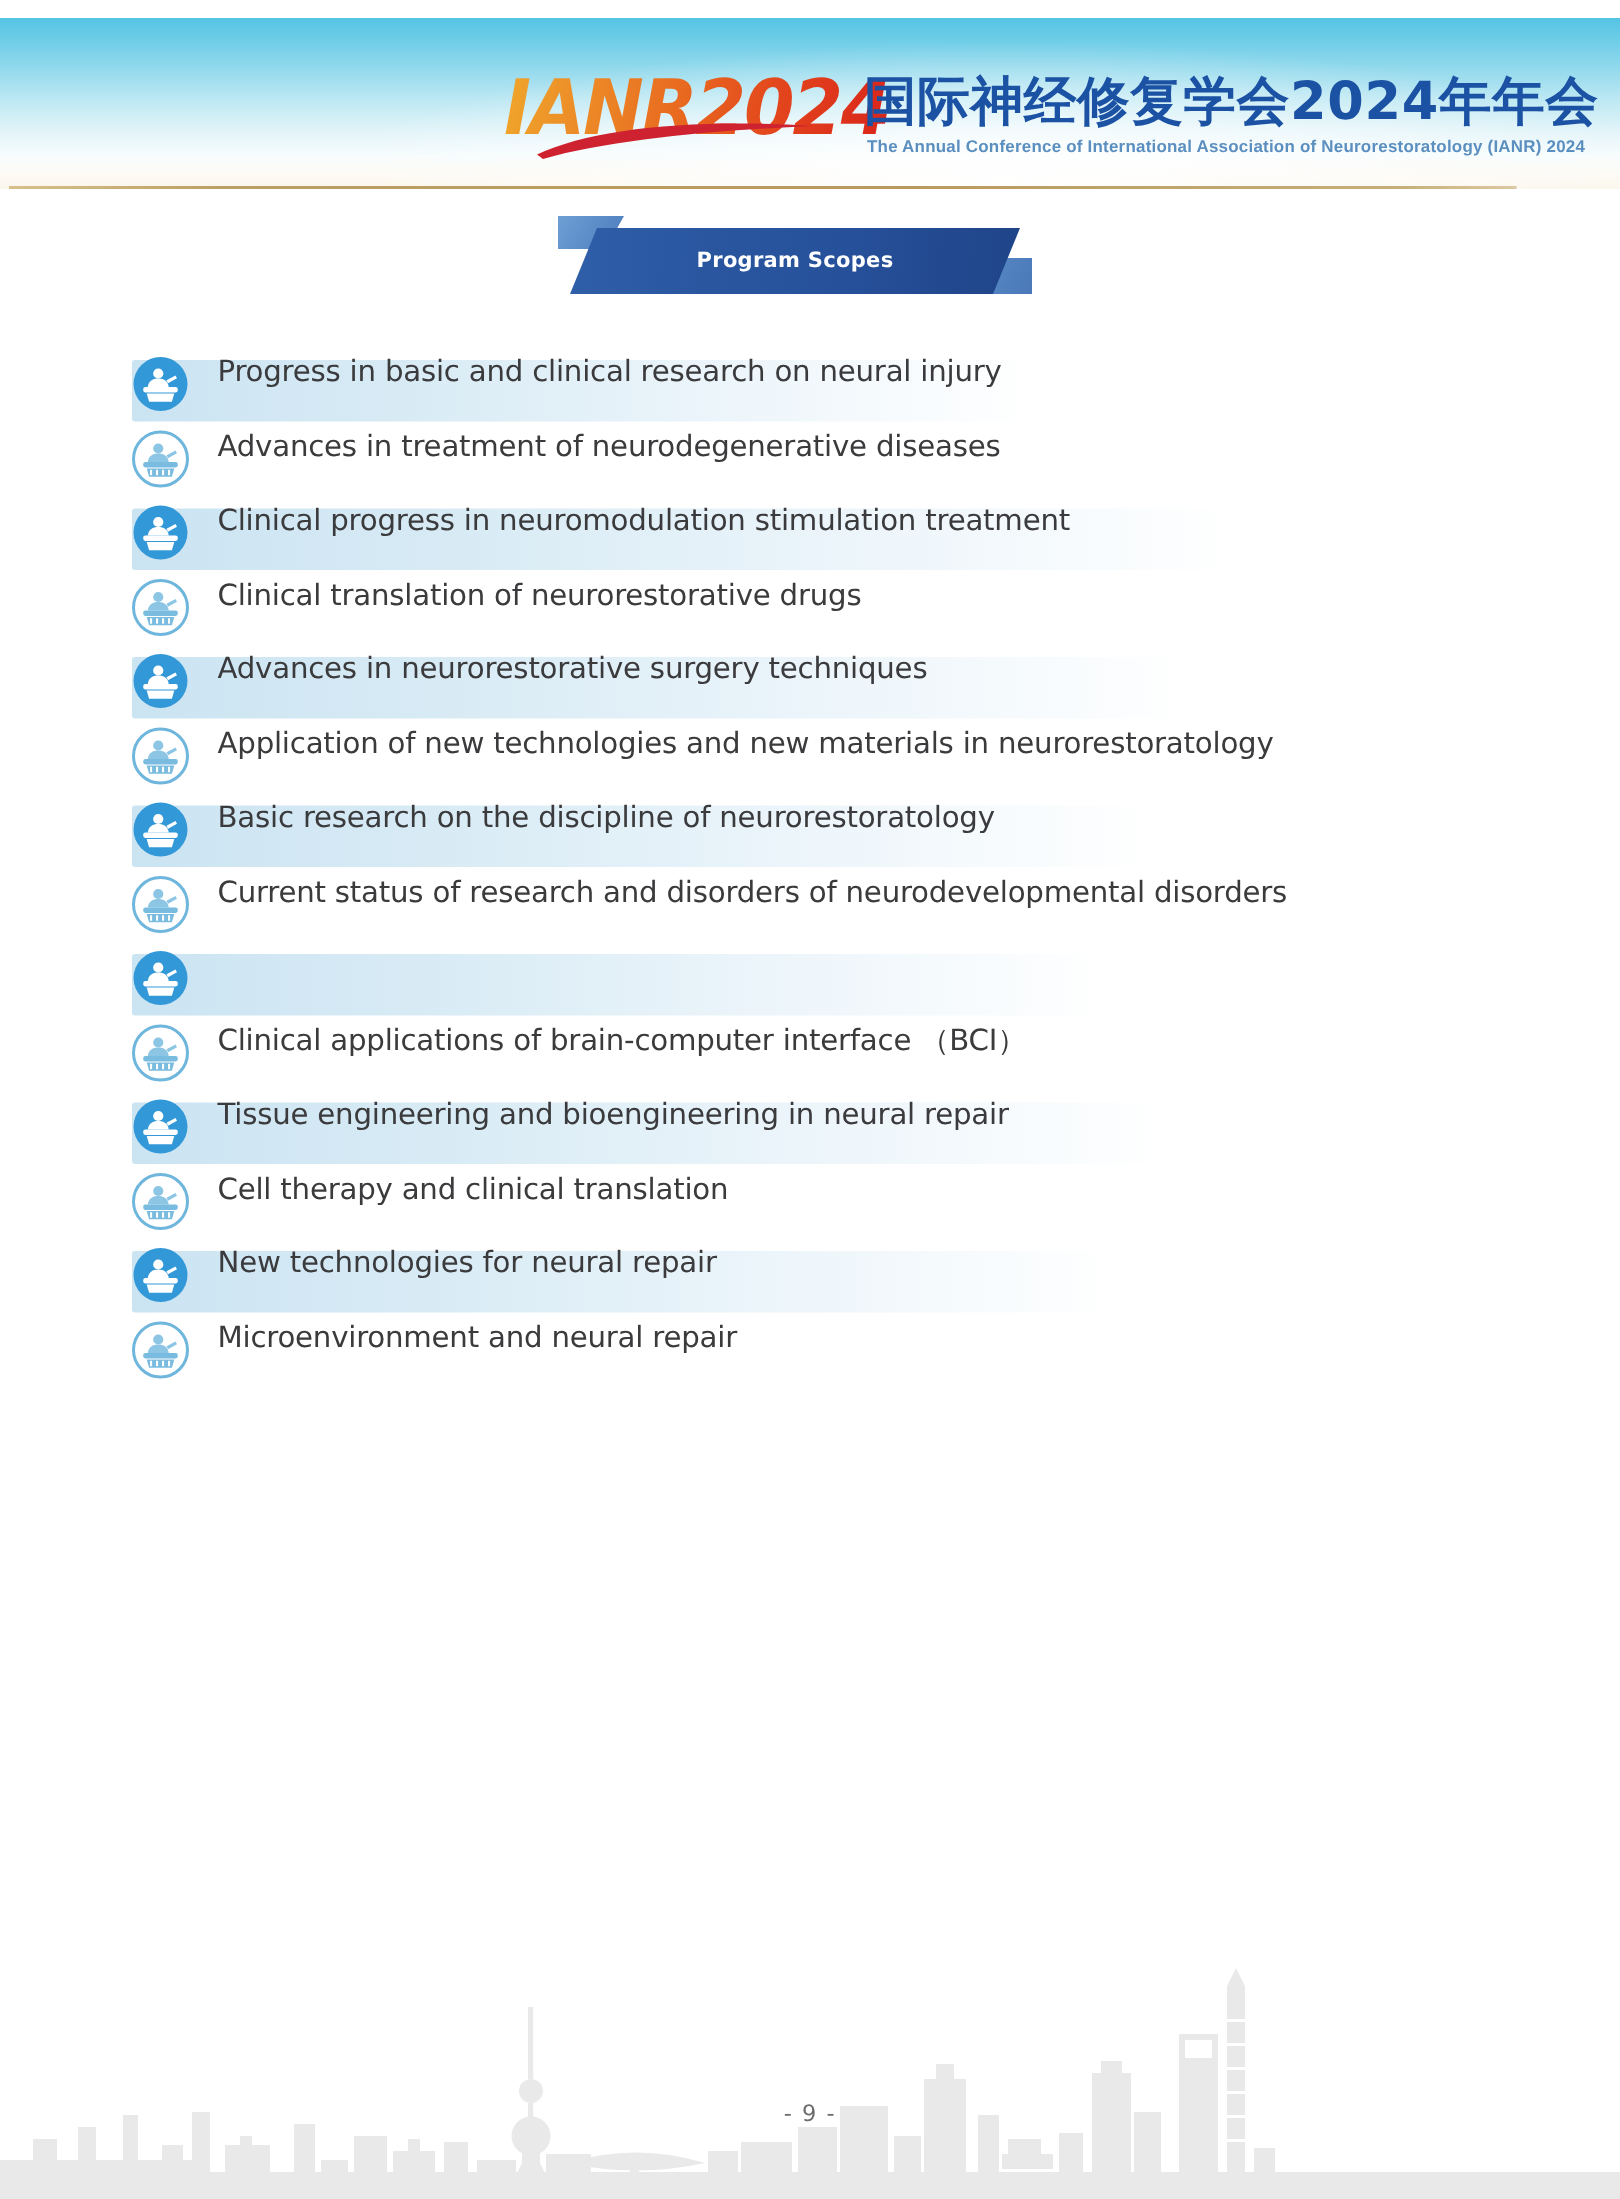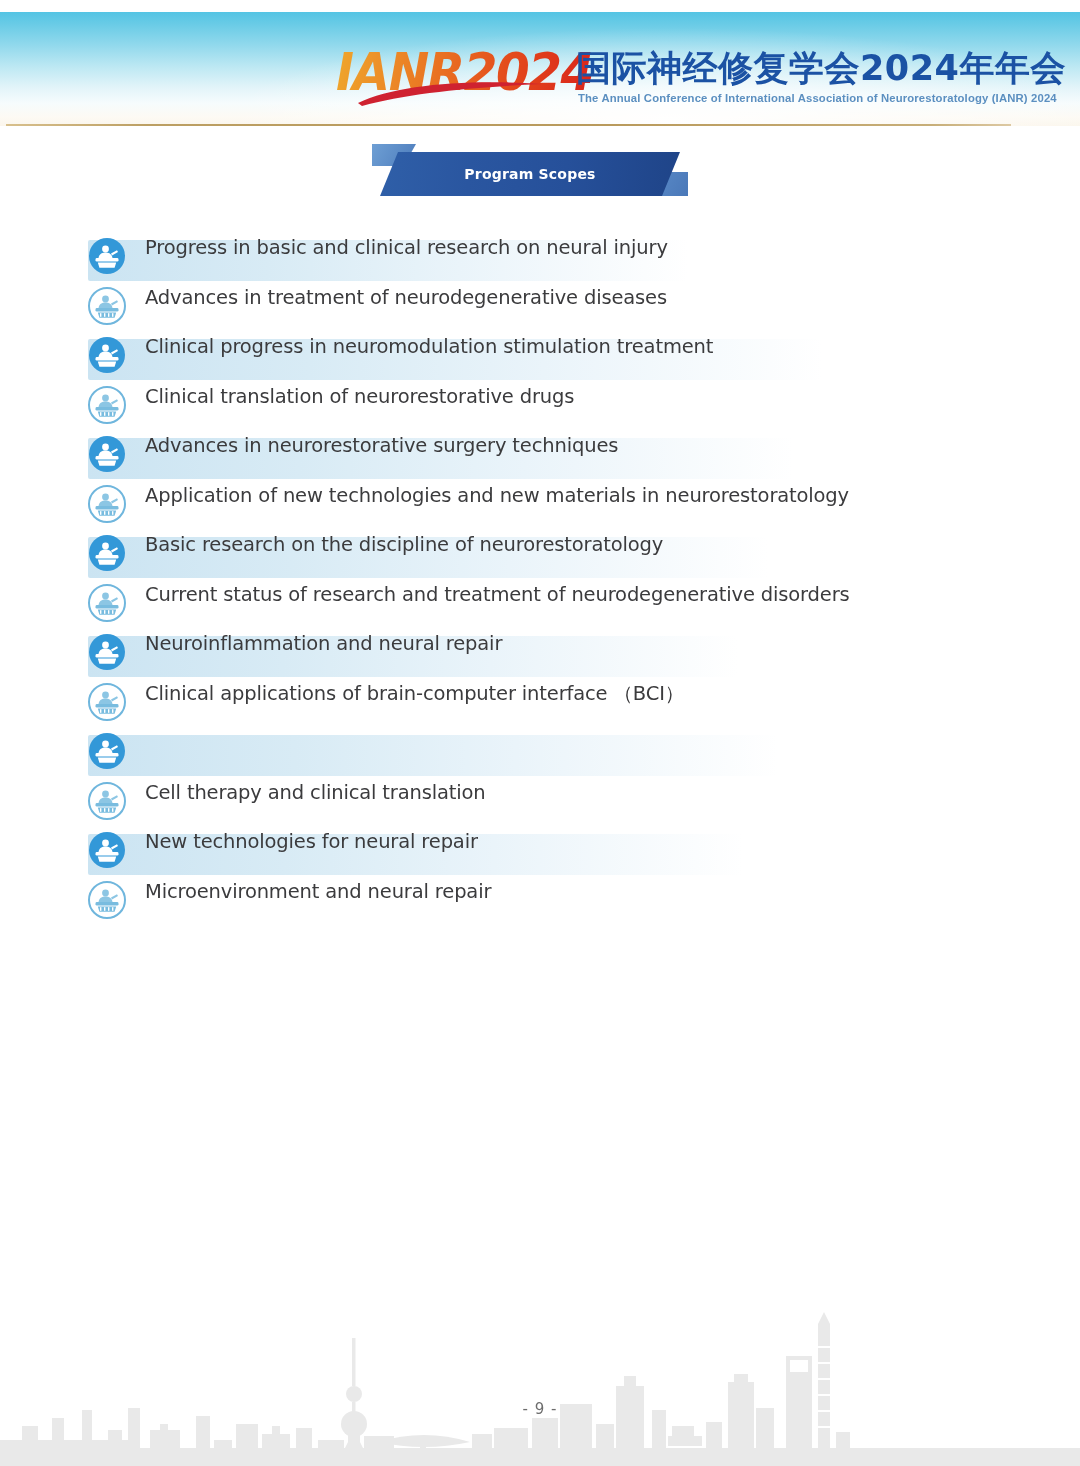--- a/index.html
+++ b/index.html
@@ -323,33 +323,32 @@
             <circle cx="18.5" cy="13" r="3.4" fill="#8cc6e4"></circle>
             <path d="M11.5 22 c0.6 -4 3.4 -5.6 7 -5.6 c3.6 0 6.4 1.6 7 5.6 Z" fill="#8cc6e4"></path>
             <path d="M24 17.5 l6 -3.2 l1 1.8 l-6 3.4 Z" fill="#8cc6e4"></path>
             <rect x="8.5" y="22" width="23" height="3.6" rx="1.4" fill="#79bcdf"></rect>
             <path d="M10.8 26.4 h18.4 l-1.6 5.4 h-15.2 Z" fill="#79bcdf"></path>
             <rect x="13" y="27.2" width="1.4" height="3.6" fill="#ffffff"></rect>
             <rect x="17" y="27.2" width="1.4" height="3.6" fill="#ffffff"></rect>
             <rect x="21" y="27.2" width="1.4" height="3.6" fill="#ffffff"></rect>
             <rect x="25" y="27.2" width="1.4" height="3.6" fill="#ffffff"></rect>
           </svg></span>
-        <span class="scope-text">Current status of research and treatment of neurodegenerative disorders</span>
+        <span class="scope-text">Current status of research and disorders of neurodevelopmental disorders</span>
       </div>
       <div class="scope-row">
         <div class="hl" style="width: 650px;"></div>
         <span class="scope-icon"><svg viewBox="0 0 40 40" width="40" height="40">
             <circle cx="20" cy="20" r="18" fill="#3398d8" stroke="#3398d8" stroke-width="0"></circle>
             <circle cx="18.5" cy="13" r="3.4" fill="#ffffff"></circle>
             <path d="M11.5 22 c0.6 -4 3.4 -5.6 7 -5.6 c3.6 0 6.4 1.6 7 5.6 Z" fill="#ffffff"></path>
             <path d="M24 17.5 l6 -3.2 l1 1.8 l-6 3.4 Z" fill="#ffffff"></path>
             <rect x="8.5" y="22" width="23" height="3.6" rx="1.4" fill="#ffffff"></rect>
             <path d="M10.8 26.4 h18.4 l-1.6 5.4 h-15.2 Z" fill="#ffffff"></path>
           </svg></span>
-        <span class="scope-text">Neuroinflammation and neural repair</span>
       </div>
       <div class="scope-row">
         <span class="scope-icon"><svg viewBox="0 0 40 40" width="40" height="40">
             <circle cx="20" cy="20" r="18" fill="#ffffff" stroke="#6fb6dd" stroke-width="2"></circle>
             <circle cx="18.5" cy="13" r="3.4" fill="#8cc6e4"></circle>
             <path d="M11.5 22 c0.6 -4 3.4 -5.6 7 -5.6 c3.6 0 6.4 1.6 7 5.6 Z" fill="#8cc6e4"></path>
             <path d="M24 17.5 l6 -3.2 l1 1.8 l-6 3.4 Z" fill="#8cc6e4"></path>
             <rect x="8.5" y="22" width="23" height="3.6" rx="1.4" fill="#79bcdf"></rect>
             <path d="M10.8 26.4 h18.4 l-1.6 5.4 h-15.2 Z" fill="#79bcdf"></path>
             <rect x="13" y="27.2" width="1.4" height="3.6" fill="#ffffff"></rect>
@@ -362,20 +361,21 @@
       <div class="scope-row">
         <div class="hl" style="width: 690px;"></div>
         <span class="scope-icon"><svg viewBox="0 0 40 40" width="40" height="40">
             <circle cx="20" cy="20" r="18" fill="#3398d8" stroke="#3398d8" stroke-width="0"></circle>
             <circle cx="18.5" cy="13" r="3.4" fill="#ffffff"></circle>
             <path d="M11.5 22 c0.6 -4 3.4 -5.6 7 -5.6 c3.6 0 6.4 1.6 7 5.6 Z" fill="#ffffff"></path>
             <path d="M24 17.5 l6 -3.2 l1 1.8 l-6 3.4 Z" fill="#ffffff"></path>
             <rect x="8.5" y="22" width="23" height="3.6" rx="1.4" fill="#ffffff"></rect>
             <path d="M10.8 26.4 h18.4 l-1.6 5.4 h-15.2 Z" fill="#ffffff"></path>
           </svg></span>
+        <span class="scope-text">Tissue engineering and bioengineering in neural repair</span>
       </div>
       <div class="scope-row">
         <span class="scope-icon"><svg viewBox="0 0 40 40" width="40" height="40">
             <circle cx="20" cy="20" r="18" fill="#ffffff" stroke="#6fb6dd" stroke-width="2"></circle>
             <circle cx="18.5" cy="13" r="3.4" fill="#8cc6e4"></circle>
             <path d="M11.5 22 c0.6 -4 3.4 -5.6 7 -5.6 c3.6 0 6.4 1.6 7 5.6 Z" fill="#8cc6e4"></path>
             <path d="M24 17.5 l6 -3.2 l1 1.8 l-6 3.4 Z" fill="#8cc6e4"></path>
             <rect x="8.5" y="22" width="23" height="3.6" rx="1.4" fill="#79bcdf"></rect>
             <path d="M10.8 26.4 h18.4 l-1.6 5.4 h-15.2 Z" fill="#79bcdf"></path>
             <rect x="13" y="27.2" width="1.4" height="3.6" fill="#ffffff"></rect>

